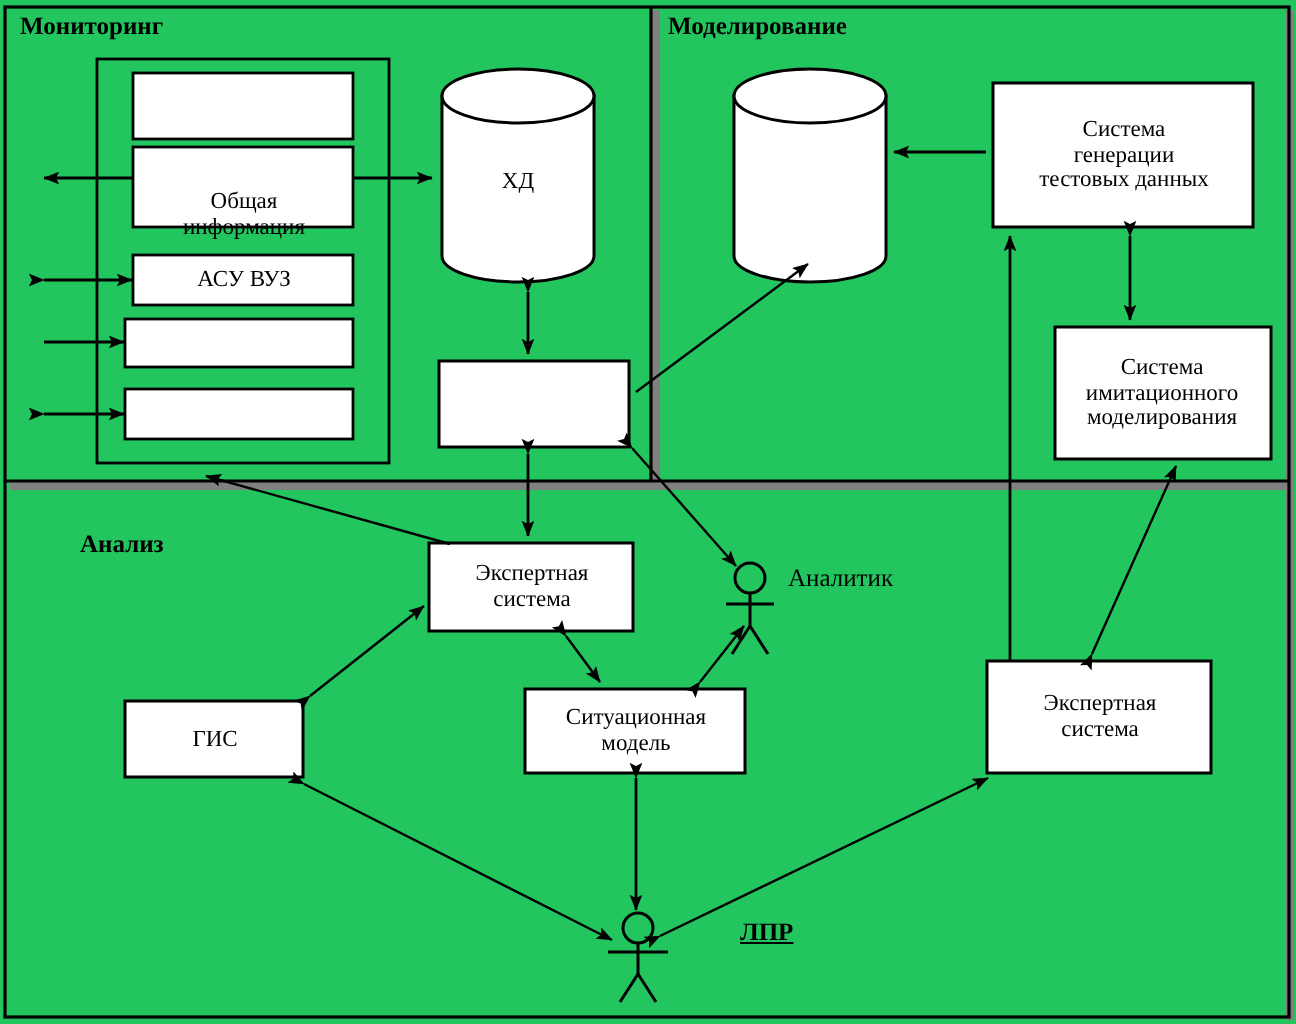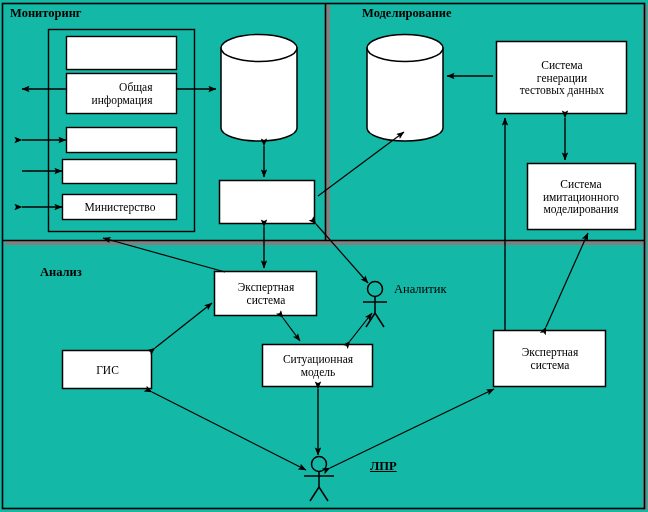--- a/index.html
+++ b/index.html
@@ -1,19 +1,19 @@
 <!DOCTYPE html>
 <html><head>
 <meta charset="utf-8">
 <style>
   html,body{margin:0;padding:0;background:#ffffff;}
   #stage{
     position:relative;
     width:648px;height:512px;
-    background:#14b8a6;
+    background:#22c55e;
     font-family:"Liberation Serif", serif;
     overflow:hidden;
   }
   #svgroot{position:absolute;left:0;top:0;width:648px;height:512px;}
 
   
   .lbl{
     position:absolute;
     display:flex;
     align-items:center;
@@ -159,27 +159,28 @@
 
     <line x1="330" y1="468" x2="494" y2="389" stroke="#000" stroke-width="1.2" marker-end="url(#ah)" marker-start="url(#ah2)"></line>
 
     <line x1="546" y1="327" x2="588" y2="233" stroke="#000" stroke-width="1.2" marker-end="url(#ah)" marker-start="url(#ah2)"></line>
 
     <line x1="225" y1="272" x2="103" y2="238" stroke="#000" stroke-width="1.2" marker-end="url(#ah)"></line>
 
   </svg>
 
   <div class="panel-title" style="left:10px;top:6px;">Мониторинг</div>
-  <div class="panel-title" style="left:334px;top:6px;margin-left:28px;">Моделирование</div>
+  <div class="panel-title" style="left:334px;top:6px;">Моделирование</div>
   <div class="panel-title" style="left:40px;top:265px;text-align:center;">Анализ</div>
 
-  <div class="lbl boxtext" style="left:67px;top:74px;width:110px;height:40px;text-align:right;">Общая
+  <div class="lbl boxtext" style="left:67px;top:88px;width:110px;height:40px;">Общая
 информация</div>
-  <div class="lbl boxtext" style="left:63px;top:195px;width:114px;height:25px;">Министерство</div>
+  <div class="lbl boxtext" style="left:67px;top:128px;width:110px;height:25px;">АСУ ВУЗ</div>
 
+  <div class="lbl boxtext" style="left:221px;top:80px;width:76px;height:22px;">ХД</div>
 
 
   <div class="lbl boxtext" style="left:497px;top:42px;width:130px;height:72px;">Система
 генерации
 тестовых данных</div>
   <div class="lbl boxtext" style="left:525px;top:164px;width:112px;height:66px;">Система
 имитационного
 моделирования</div>
 
   <div class="lbl boxtext" style="left:215px;top:272px;width:102px;height:44px;">Экспертная

